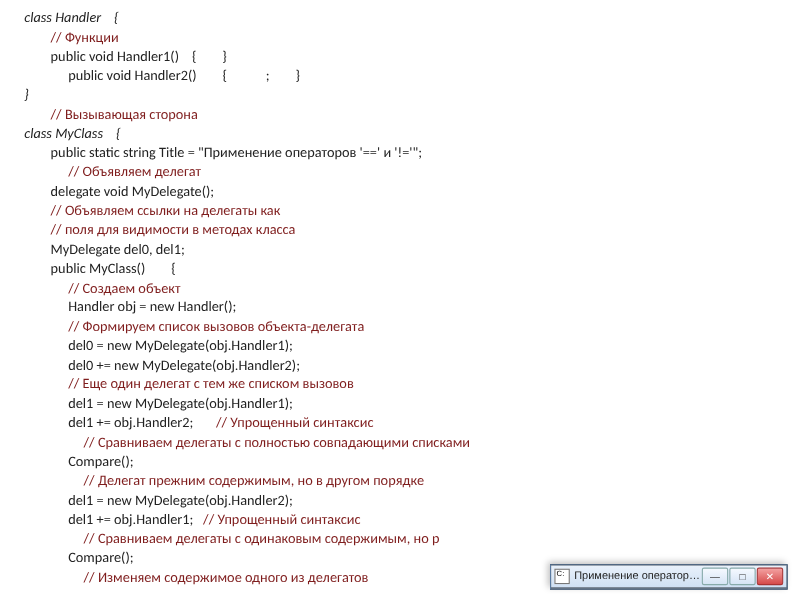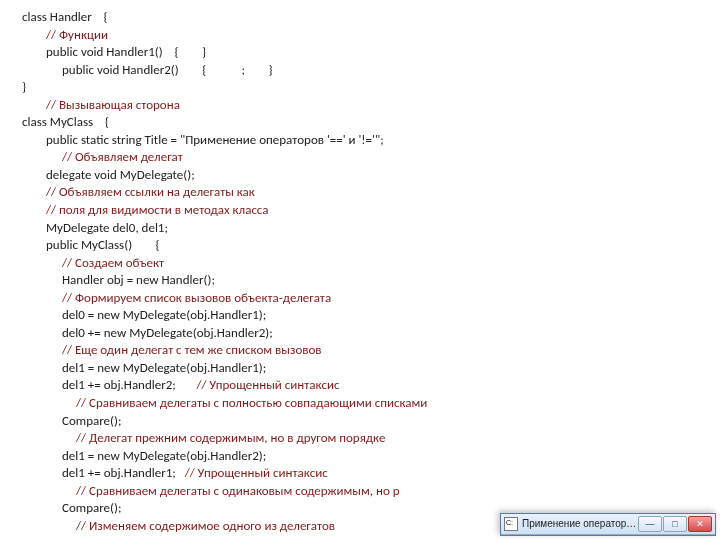--- a/index.html
+++ b/index.html
@@ -13,21 +13,21 @@
     line-height: 1.35;
     position: relative;
     overflow: hidden;
   }
   .code {
     padding: 8px 0 0 22px;
     white-space: pre;
   }       
   .txt { color: #222; }
   .comment { color: #7f1d1d; }
-  .indent0 { padding-left: 0; }
+  .indent0 { padding-left: 0; font-style: italic; }
   .indent1 { padding-left: 24px; }
   .indent2 { padding-left: 40px; }
   .indent3 { padding-left: 54px; }
 
   .console {
     position: absolute;
     right: 4px;
     bottom: 4px;
     width: 214px;
     border: 1px solid #5a7aa0;

